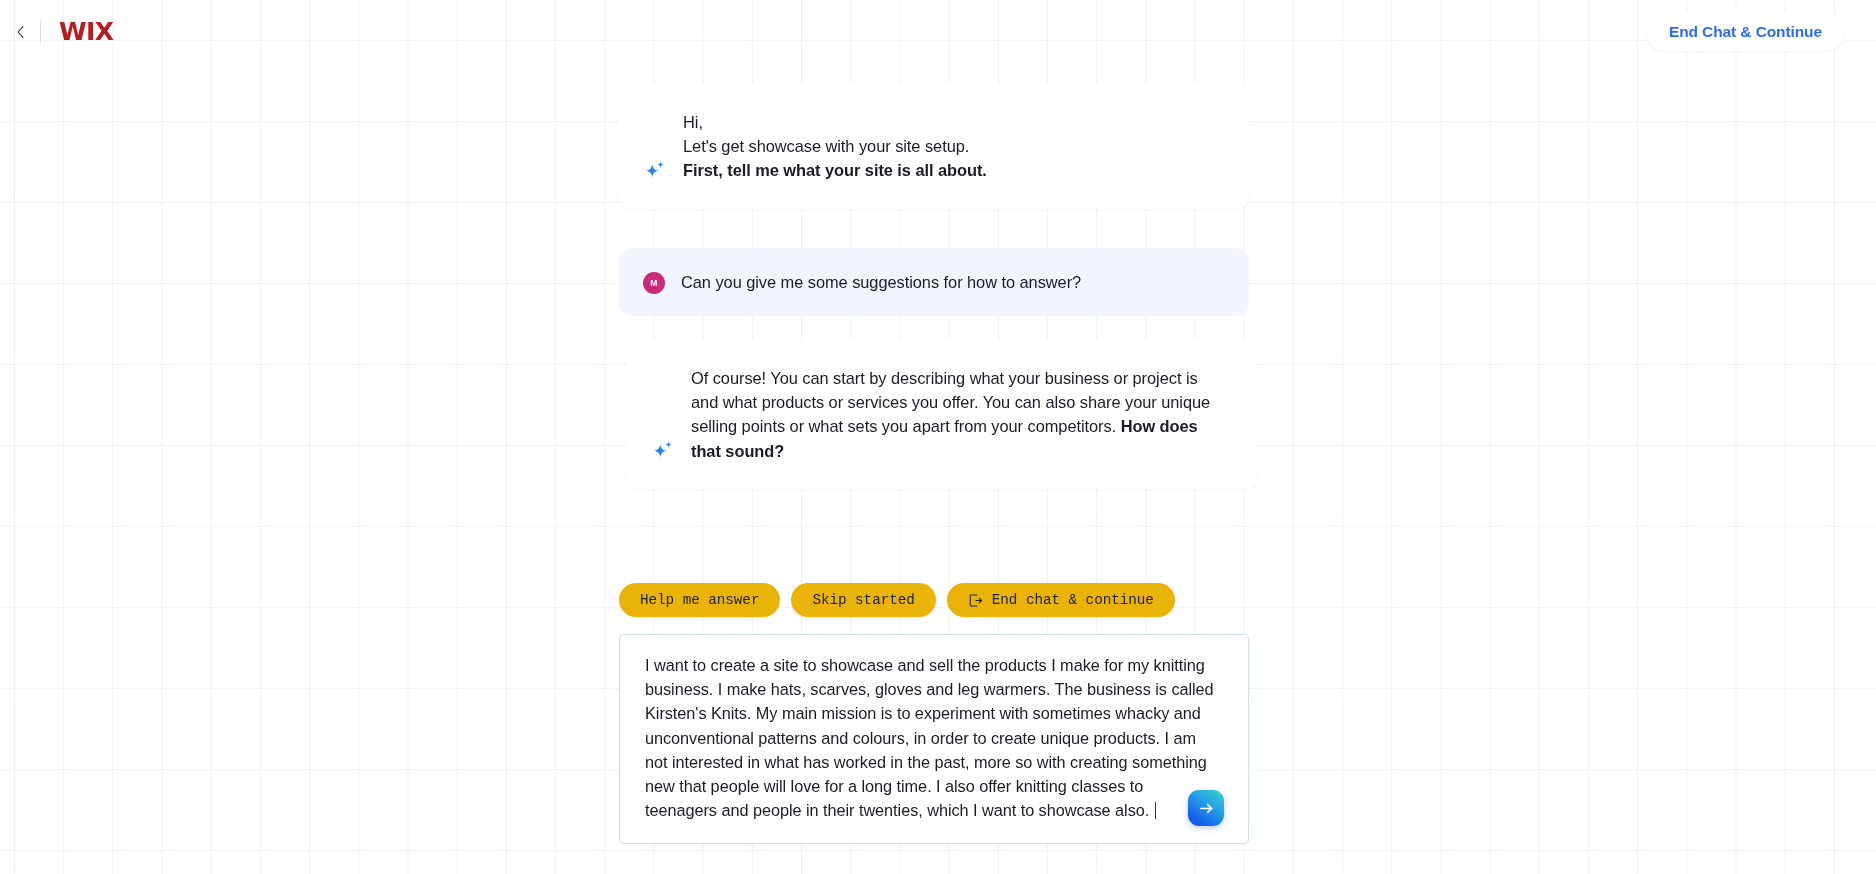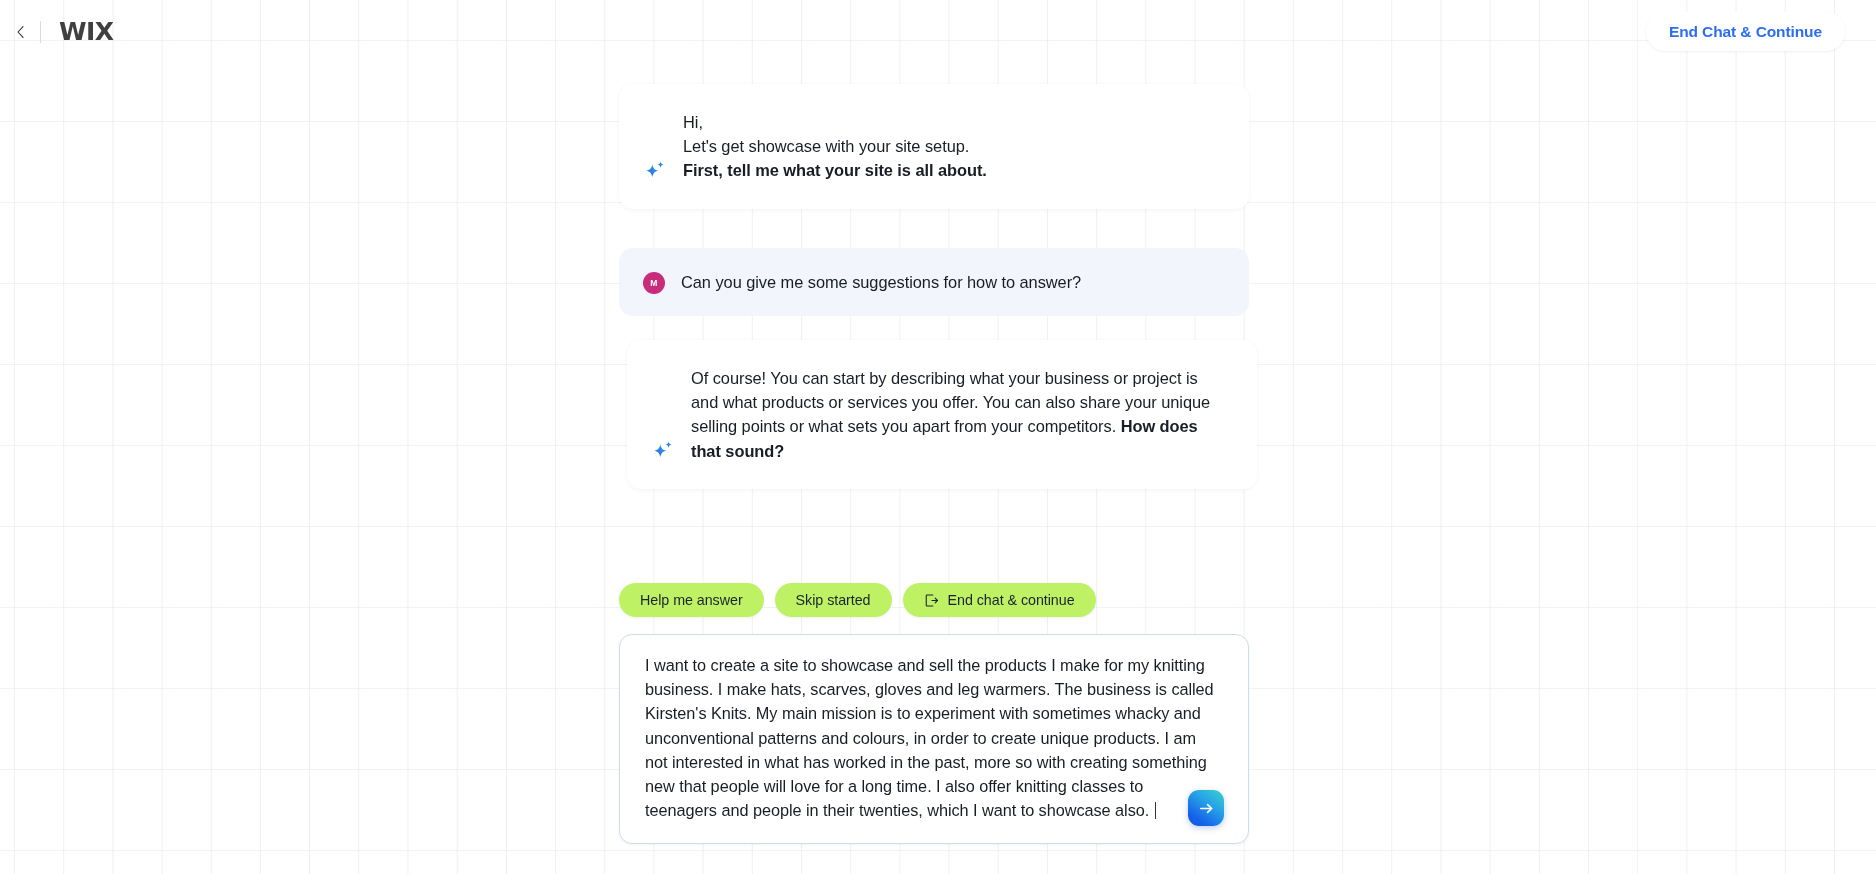--- a/index.html
+++ b/index.html
@@ -55,21 +55,21 @@
     background: #d6dae2;
     margin-left: 6px;
   }
 
   .wix-logo {
     margin-left: 18px;
     font-family: "DejaVu Sans", sans-serif;
     font-size: 25px;
     font-weight: 700;
     letter-spacing: -0.6px;
-    color: #404040;
+    color: #b91c1c;
     line-height: 1;
     user-select: none;
   }
 
   .spacer { flex: 1; }
 
   .end-chat-top {
     margin-right: 31px;
     height: 39px;
     padding: 0 23px;
@@ -154,23 +154,23 @@
     position: absolute;
     top: 583px;
     left: 0;
     display: flex;
     gap: 11px;
   }
   .chip {
     height: 34px;
     border: none;
     border-radius: 20px;
-    background: #bef264;
+    background: #eab308;
     color: #1c2330;
-    font-family: Liberation Sans, sans-serif;
+    font-family: Liberation Mono, monospace;
     font-size: 14.3px;
     letter-spacing: -0.05px;
     padding: 0 21px;
     display: flex;
     align-items: center;
     gap: 9px;
     cursor: pointer;
     box-shadow: 0 1px 3px rgba(22,45,90,0.07);
     white-space: nowrap;
   }
@@ -178,21 +178,21 @@
 
   
   .composer {
     position: absolute;
     top: 634px;
     left: 0;
     width: 630px;
     min-height: 210px;
     background: #ffffff;
     border: 1px solid #cfdde9;
-    border-radius: 13px;
+    border-radius: 5px;
     padding: 18px 24px 20px 25px;
     box-shadow: 0 1px 3px rgba(22,45,90,0.05);
   }
   .composer-text {
     font-size: 16.3px;
     line-height: 24.2px;
     color: #1a1d26;
     letter-spacing: -0.05px;
     padding-right: 8px;
     outline: none;

